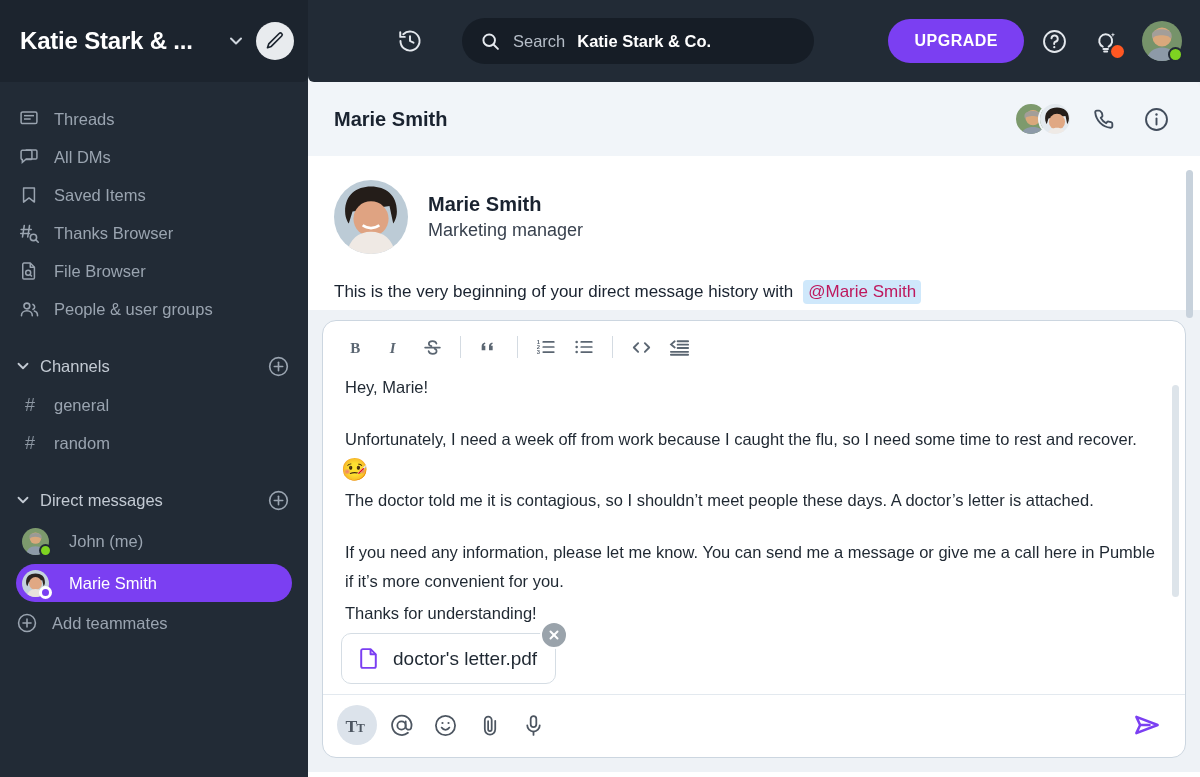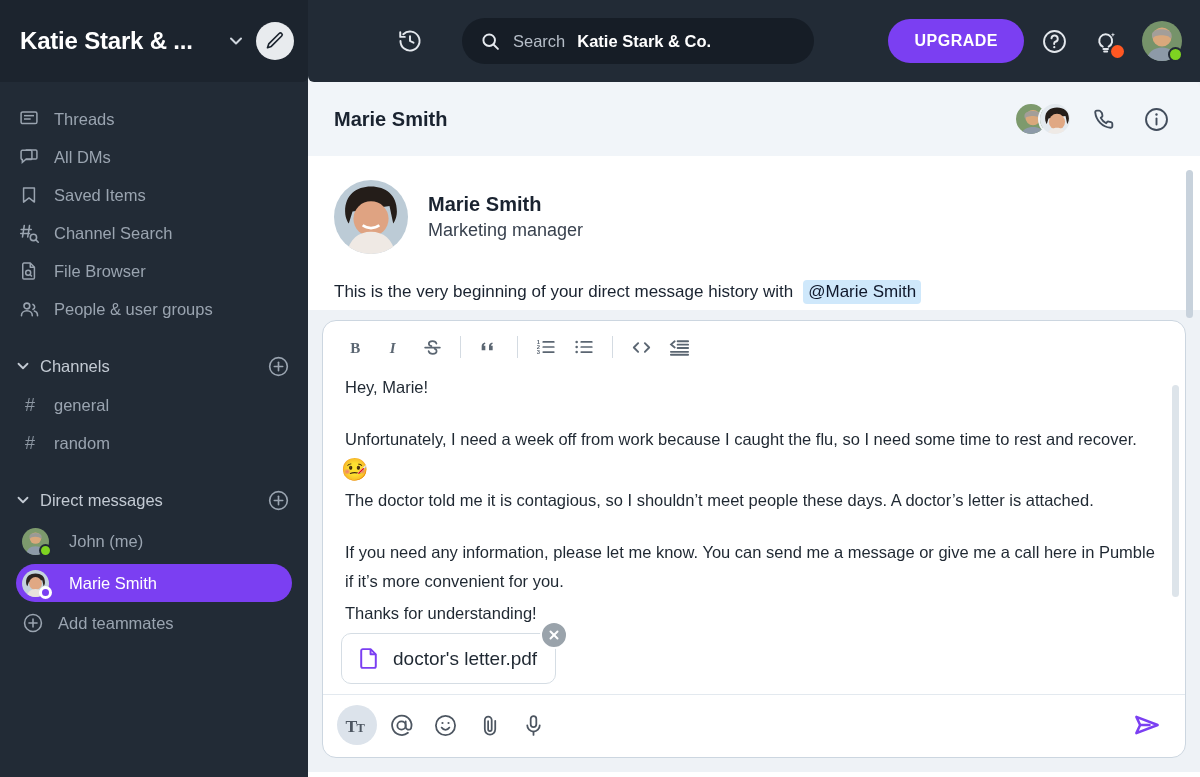--- a/index.html
+++ b/index.html
@@ -59,21 +59,21 @@
   .av-wrap { position:relative; width:27px; height:27px; flex:0 0 27px; }
   .avatar {
     width:27px;height:27px;border-radius:50%;overflow:hidden;
     display:block;
   }
   .status-dot {
     position:absolute; right:-3px; bottom:-2px; width:13px; height:13px;
     border-radius:50%; border:2px solid #222b36;
   }
   .dm-item.active .status-dot { border-color:#7b3ff2; }
-  .add-team { display:flex; align-items:center; height:38px; padding-left:22px; gap:14px; color:#9aa4b0; font-size:16.5px; cursor:pointer;}
+  .add-team { display:flex; align-items:center; height:38px; padding-left:16px; gap:14px; color:#9aa4b0; font-size:16.5px; cursor:pointer;}
 
   
   .right { flex:1; height:772px; display:flex; flex-direction:column; background:#eef2f6; }
 
   .topbar {
     height:82px; background:#222b36; display:flex; align-items:center;
     padding: 0 18px 0 0; border-radius:0 0 0 6px; gap:0;
   }
   .icon-btn {
     width:44px;height:44px;border-radius:50%;display:flex;align-items:center;justify-content:center;
@@ -118,21 +118,21 @@
   .body {
     flex:1; background:#fff; position:relative; overflow:hidden;
     display:flex; flex-direction:column;
   }
   .msg-scroll { flex:1; padding: 24px 26px 0 26px; position:relative; }
   .profile { display:flex; align-items:center; gap:20px; }
   .pf-av { width:74px;height:74px;border-radius:50%;overflow:hidden;flex:0 0 74px;}
   .pf-name { font-size:20px; font-weight:bold; color:#1a2330; }
   .pf-role { font-size:18px; color:#39424f; margin-top:4px;}
   .beginning { margin-top:26px; font-size:17px; color:#1a2330; display:flex; align-items:center; gap:0; flex-wrap:wrap;}
-  .mention { background:#cfe8fb; color:#0f172a; border-radius:4px; padding:2px 5px; margin-left:10px; }
+  .mention { background:#cfe8fb; color:#be185d; border-radius:4px; padding:2px 5px; margin-left:10px; }
 
   .body-scrollbar {
     position:absolute; right:7px; top:14px; width:7px; height:148px;
     background:#c8d2dc; border-radius:4px;
   }
 
   
   .composer-wrap { padding: 10px 14px 14px 14px; background:#eef2f6; }
   .composer {
     background:#fff; border:1px solid #ccd6e0; border-radius:14px;
@@ -241,21 +241,21 @@
         <span class="nav-ico">
           <svg width="21" height="21" viewBox="0 0 24 24" fill="none" stroke="currentColor" stroke-width="1.8" stroke-linecap="round">
               <line x1="6" y1="3" x2="4" y2="16"></line>
               <line x1="12" y1="3" x2="10" y2="16"></line>
               <line x1="2.5" y1="7.5" x2="14" y2="7.5"></line>
               <line x1="2" y1="12" x2="12" y2="12"></line>
               <circle cx="16.5" cy="16.5" r="3.6"></circle>
               <line x1="19.3" y1="19.3" x2="22" y2="22"></line>
             </svg>
         </span>
-        <span>Channel Search</span>
+        <span>Thanks Browser</span>
       </div>
 
       <div class="nav-item">
         <span class="nav-ico">
           <svg width="20" height="20" viewBox="0 0 24 24" fill="none" stroke="currentColor" stroke-width="1.8" stroke-linejoin="round">
               <path d="M13.5 2.5H6a1.5 1.5 0 0 0-1.5 1.5v16a1.5 1.5 0 0 0 1.5 1.5h11a1.5 1.5 0 0 0 1.5-1.5V7.5z"></path>
               <polyline points="13.5 2.5 13.5 7.5 18.5 7.5"></polyline>
               <circle cx="11" cy="14" r="3"></circle>
               <line x1="13.2" y1="16.2" x2="15.5" y2="18.5"></line>
             </svg>

